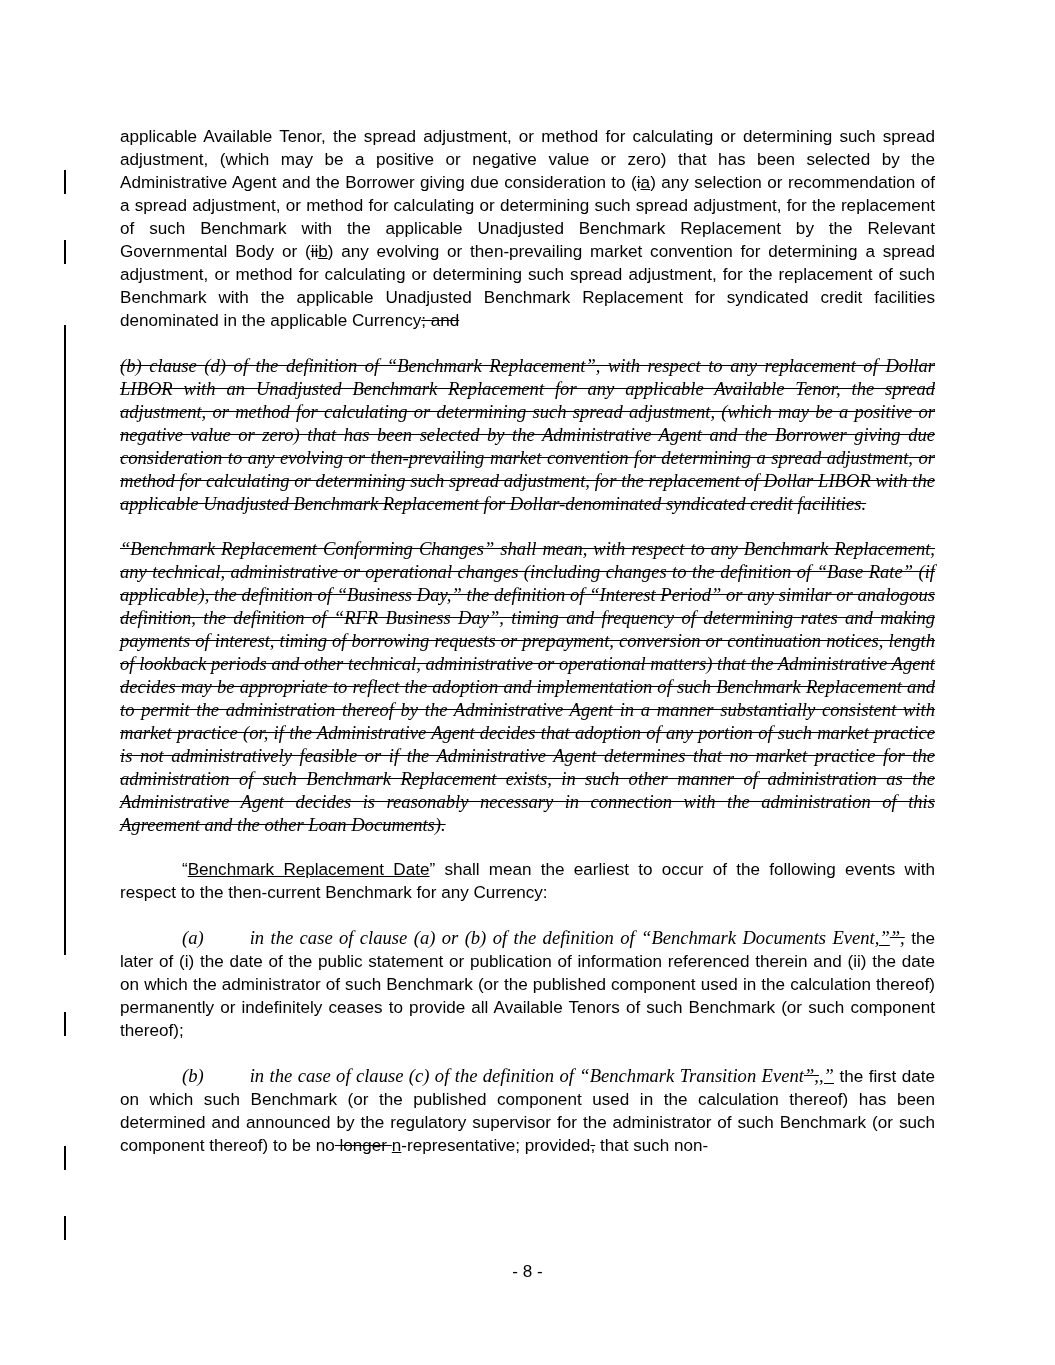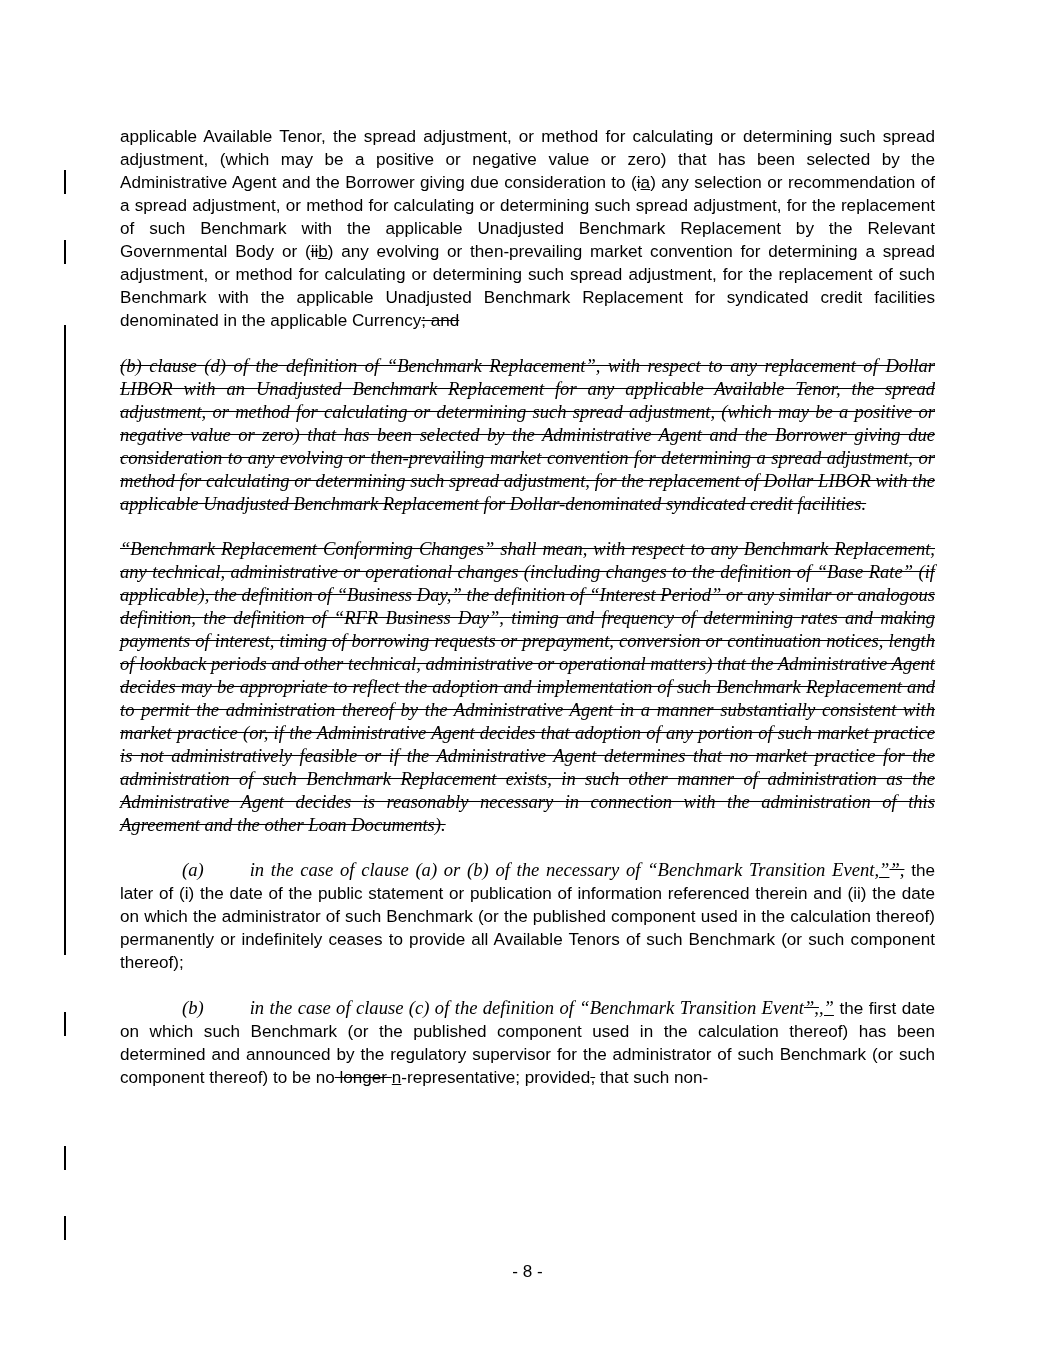--- a/index.html
+++ b/index.html
@@ -73,23 +73,26 @@
   <div class="content">
 
     <p>
       <span>applicable Available Tenor, the spread adjustment, or method for calculating or determining such spread adjustment, (which may be a positive or negative value or zero) that has been selected by the Administrative Agent and the Borrower giving due consideration to (</span><span class="struck-inline">i</span><span class="ins">a</span><span>) any selection or recommendation of a spread adjustment, or method for calculating or determining such spread adjustment, for the replacement of such Benchmark with the applicable Unadjusted Benchmark Replacement by the Relevant Governmental Body or (</span><span class="struck-inline">ii</span><span class="ins">b</span><span>) any evolving or then-prevailing market convention for determining a spread adjustment, or method for calculating or determining such spread adjustment, for the replacement of such Benchmark with the applicable Unadjusted Benchmark Replacement for syndicated credit facilities denominated in the applicable Currency</span><span class="struck-inline">;</span><span class="struck-inline"> and</span>
     </p>
 
     <p class="serif struck">(b) clause (d) of the definition of “Benchmark Replacement”, with respect to any replacement of Dollar LIBOR with an Unadjusted Benchmark Replacement for any applicable Available Tenor, the spread adjustment, or method for calculating or determining such spread adjustment, (which may be a positive or negative value or zero) that has been selected by the Administrative Agent and the Borrower giving due consideration to any evolving or then-prevailing market convention for determining a spread adjustment, or method for calculating or determining such spread adjustment, for the replacement of Dollar LIBOR with the applicable Unadjusted Benchmark Replacement for Dollar-denominated syndicated credit facilities.</p>
 
     <p class="serif struck">“Benchmark Replacement Conforming Changes” shall mean, with respect to any Benchmark Replacement, any technical, administrative or operational changes (including changes to the definition of “Base Rate” (if applicable), the definition of “Business Day,” the definition of “Interest Period” or any similar or analogous definition, the definition of “RFR Business Day”, timing and frequency of determining rates and making payments of interest, timing of borrowing requests or prepayment, conversion or continuation notices, length of lookback periods and other technical, administrative or operational matters) that the Administrative Agent decides may be appropriate to reflect the adoption and implementation of such Benchmark Replacement and to permit the administration thereof by the Administrative Agent in a manner substantially consistent with market practice (or, if the Administrative Agent decides that adoption of any portion of such market practice is not administratively feasible or if the Administrative Agent determines that no market practice for the administration of such Benchmark Replacement exists, in such other manner of administration as the Administrative Agent decides is reasonably necessary in connection with the administration of this Agreement and the other Loan Documents).</p>
 
+    <p class="indent">
+      <span>“</span><span class="u">Benchmark Replacement Date</span><span>” shall mean the earliest to occur of the following events with respect to the then-current Benchmark for any Currency:</span>
+    </p>
 
     <p class="indent">
-      <span class="serif">(a)</span><span class="tab"></span><span class="serif">in the case of clause (a) or (b) of the necessary of “Benchmark Transition Event</span><span class="serif ins">,”</span><span class="serif struck-inline">”,</span>
+      <span class="serif">(a)</span><span class="tab"></span><span class="serif">in the case of clause (a) or (b) of the definition of “Benchmark Documents Event</span><span class="serif ins">,”</span><span class="serif struck-inline">”,</span>
       <span>the later of (i) the date of the public statement or publication of information referenced therein and (ii) the date on which the administrator of such Benchmark (or the published component used in the calculation thereof) permanently or indefinitely ceases to provide all Available Tenors of such Benchmark (or such component thereof);</span>
     </p>
 
     <p class="indent">
       <span class="serif">(b)</span><span class="tab"></span><span class="serif">in the case of clause (c) of the definition of “Benchmark Transition Event</span><span class="serif struck-inline">”,</span><span class="serif ins">,”</span>
       <span>the first date on which such Benchmark (or the published component used in the calculation thereof) has been determined and announced by the regulatory supervisor for the administrator of such Benchmark (or such component thereof) to be no</span><span class="struck-inline"> longer </span><span class="ins">n</span><span>-representative; provided</span><span class="struck-inline">,</span><span> that such non-</span>
     </p>
 
   </div>
 

